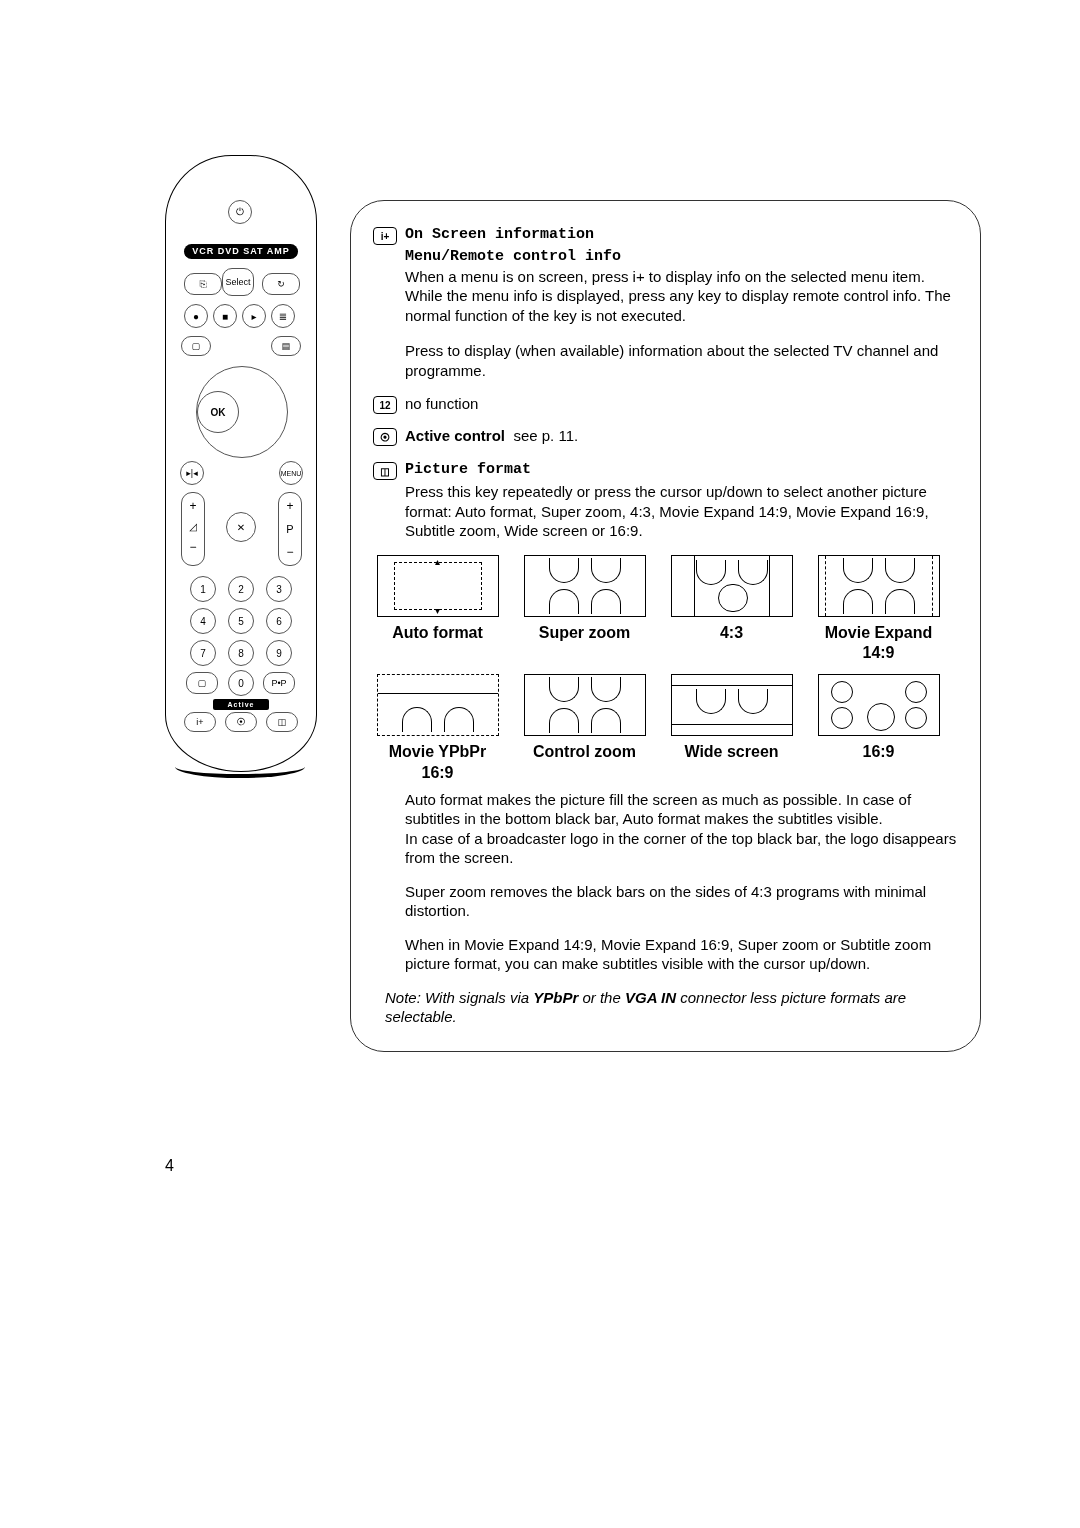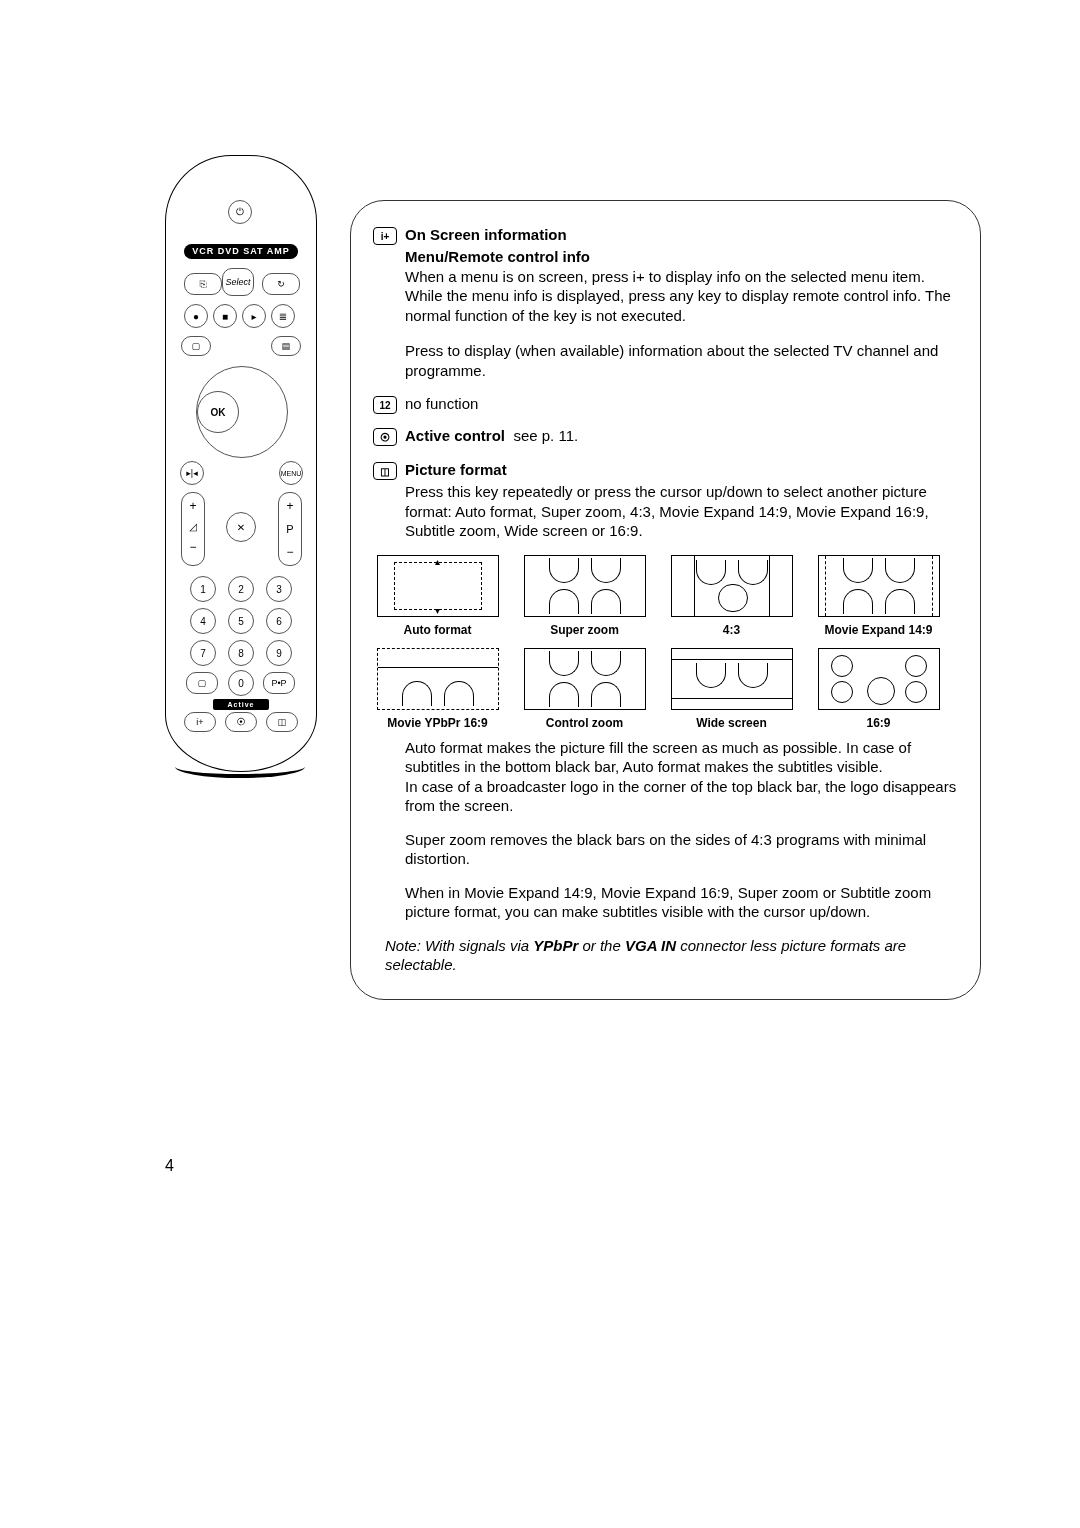--- a/index.html
+++ b/index.html
@@ -108,42 +108,42 @@
     border: 1.5px solid #000;
     border-radius: 4px;
     width: 22px;
     height: 16px;
     font-size: 10px;
     font-weight: bold;
     margin-right: 8px;
     flex-shrink: 0;
     margin-top: 2px;
   }
-  .title { font-weight: bold; }
+  .title { font-weight: bold; font-family: Liberation Mono, monospace; }
   .body { margin-left: 32px; margin-bottom: 14px; }
   .sub { margin-bottom: 14px; }
   .pfgrid {
     margin: 10px 0 6px 0;
     width: 570px;
   }
   .pfrow { display: flex; gap: 18px; margin-bottom: 4px; }
   .pf {
     flex: 1;
     text-align: center;
   }
   .pf .frame {
     border: 1px solid #000;
     width: 120px;
     height: 60px;
     margin: 0 auto 6px auto;
     position: relative;
     overflow: hidden;
   }
   .dashed { border: 1px dashed #000 !important; }
-  .pf .lbl { font-size: 12px; font-weight: bold; }
+  .pf .lbl { font-size: 16px; font-weight: bold; }
   .faces {
     position: absolute;
     left: 50%;
     transform: translateX(-50%);
     display: flex;
     gap: 12px;
   }
   .face {
     width: 28px; height: 24px;
     border: 1px solid #000;
@@ -163,21 +163,21 @@
 </head>
 <body>
 
 <div class="page">
 
   <div class="remote">
     <div class="rbtn" style="left:62px; top:44px; width:22px; height:22px;">⏻</div>
     <div class="rbar" style="left:18px; top:88px; width:114px; height:15px;">VCR  DVD  SAT  AMP  CD</div>
 
     <div class="rpill" style="left:18px; top:117px; width:36px; height:20px;">⎘</div>
-    <div class="rpill" style="left:56px; top:112px; width:30px; height:26px;font-style:italic;">Select</div>
+    <div class="rpill" style="left:56px; top:112px; width:30px; height:26px;">Select</div>
     <div class="rpill" style="left:96px; top:117px; width:36px; height:20px;">↻</div>
 
     <div class="rbtn" style="left:18px; top:148px; width:22px; height:22px;">●</div>
     <div class="rbtn" style="left:47px; top:148px; width:22px; height:22px;">■</div>
     <div class="rbtn" style="left:76px; top:148px; width:22px; height:22px;">▸</div>
     <div class="rbtn" style="left:105px; top:148px; width:22px; height:22px;">≣</div>
 
     <div class="rpill" style="left:15px; top:180px; width:28px; height:18px;">▢</div>
     <div class="rpill" style="left:105px; top:180px; width:28px; height:18px;">▤</div>
 

